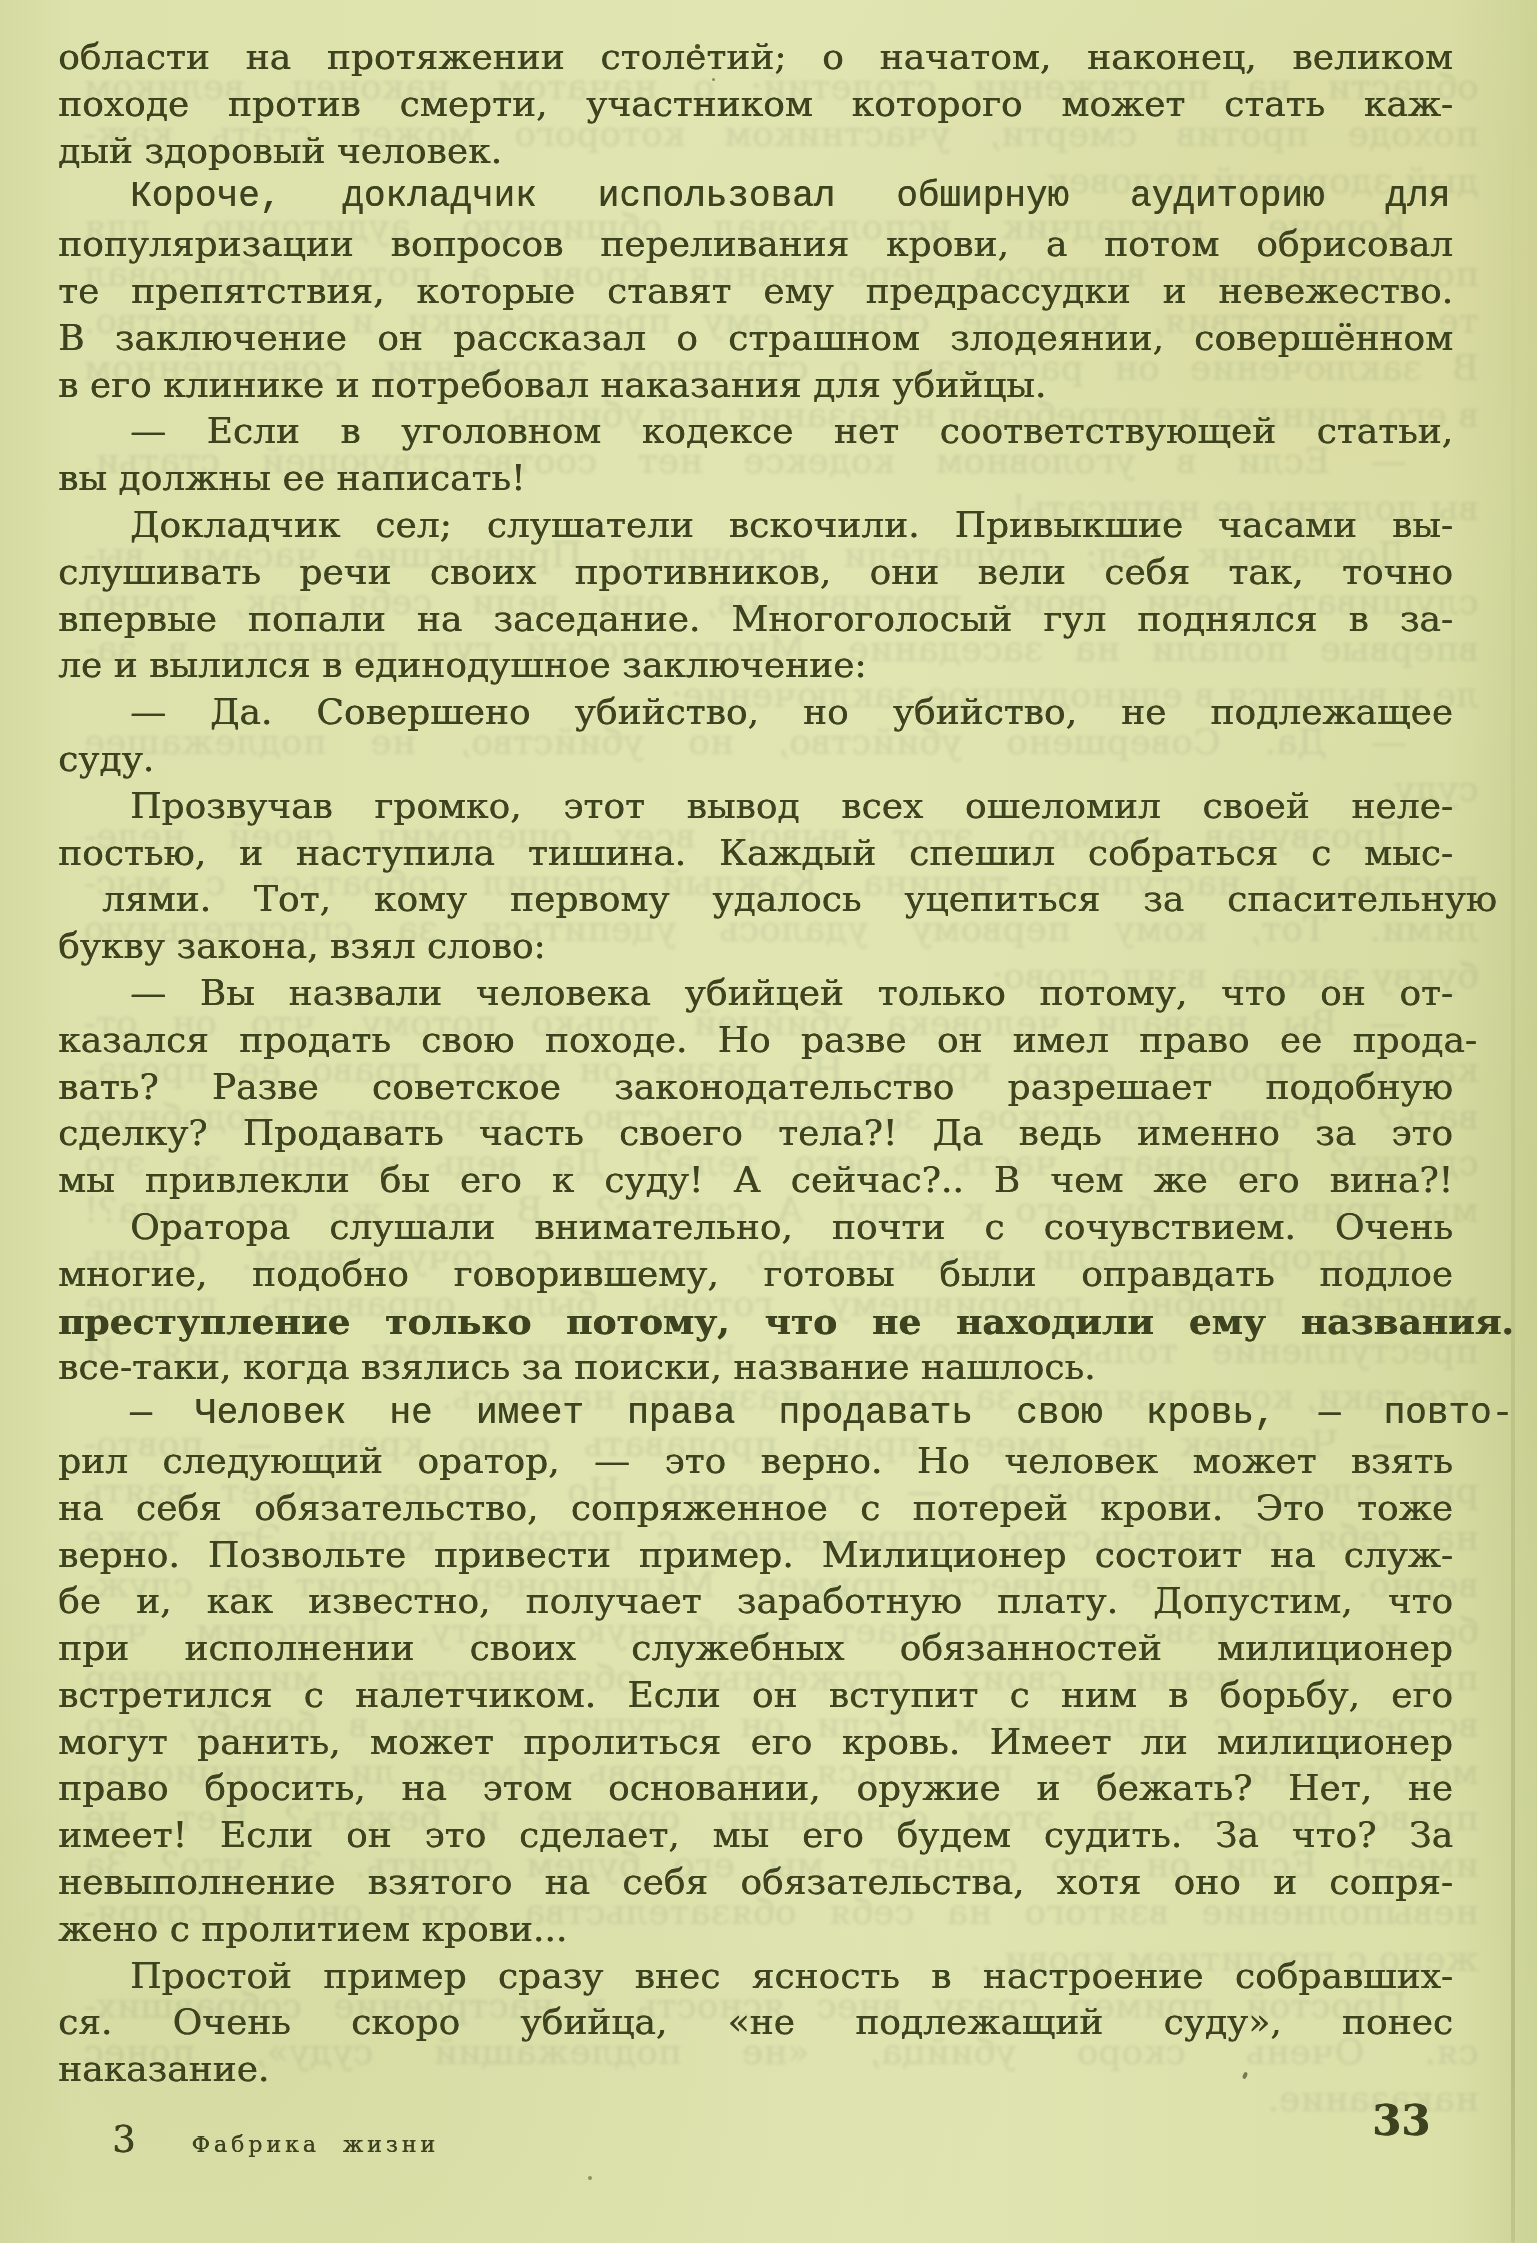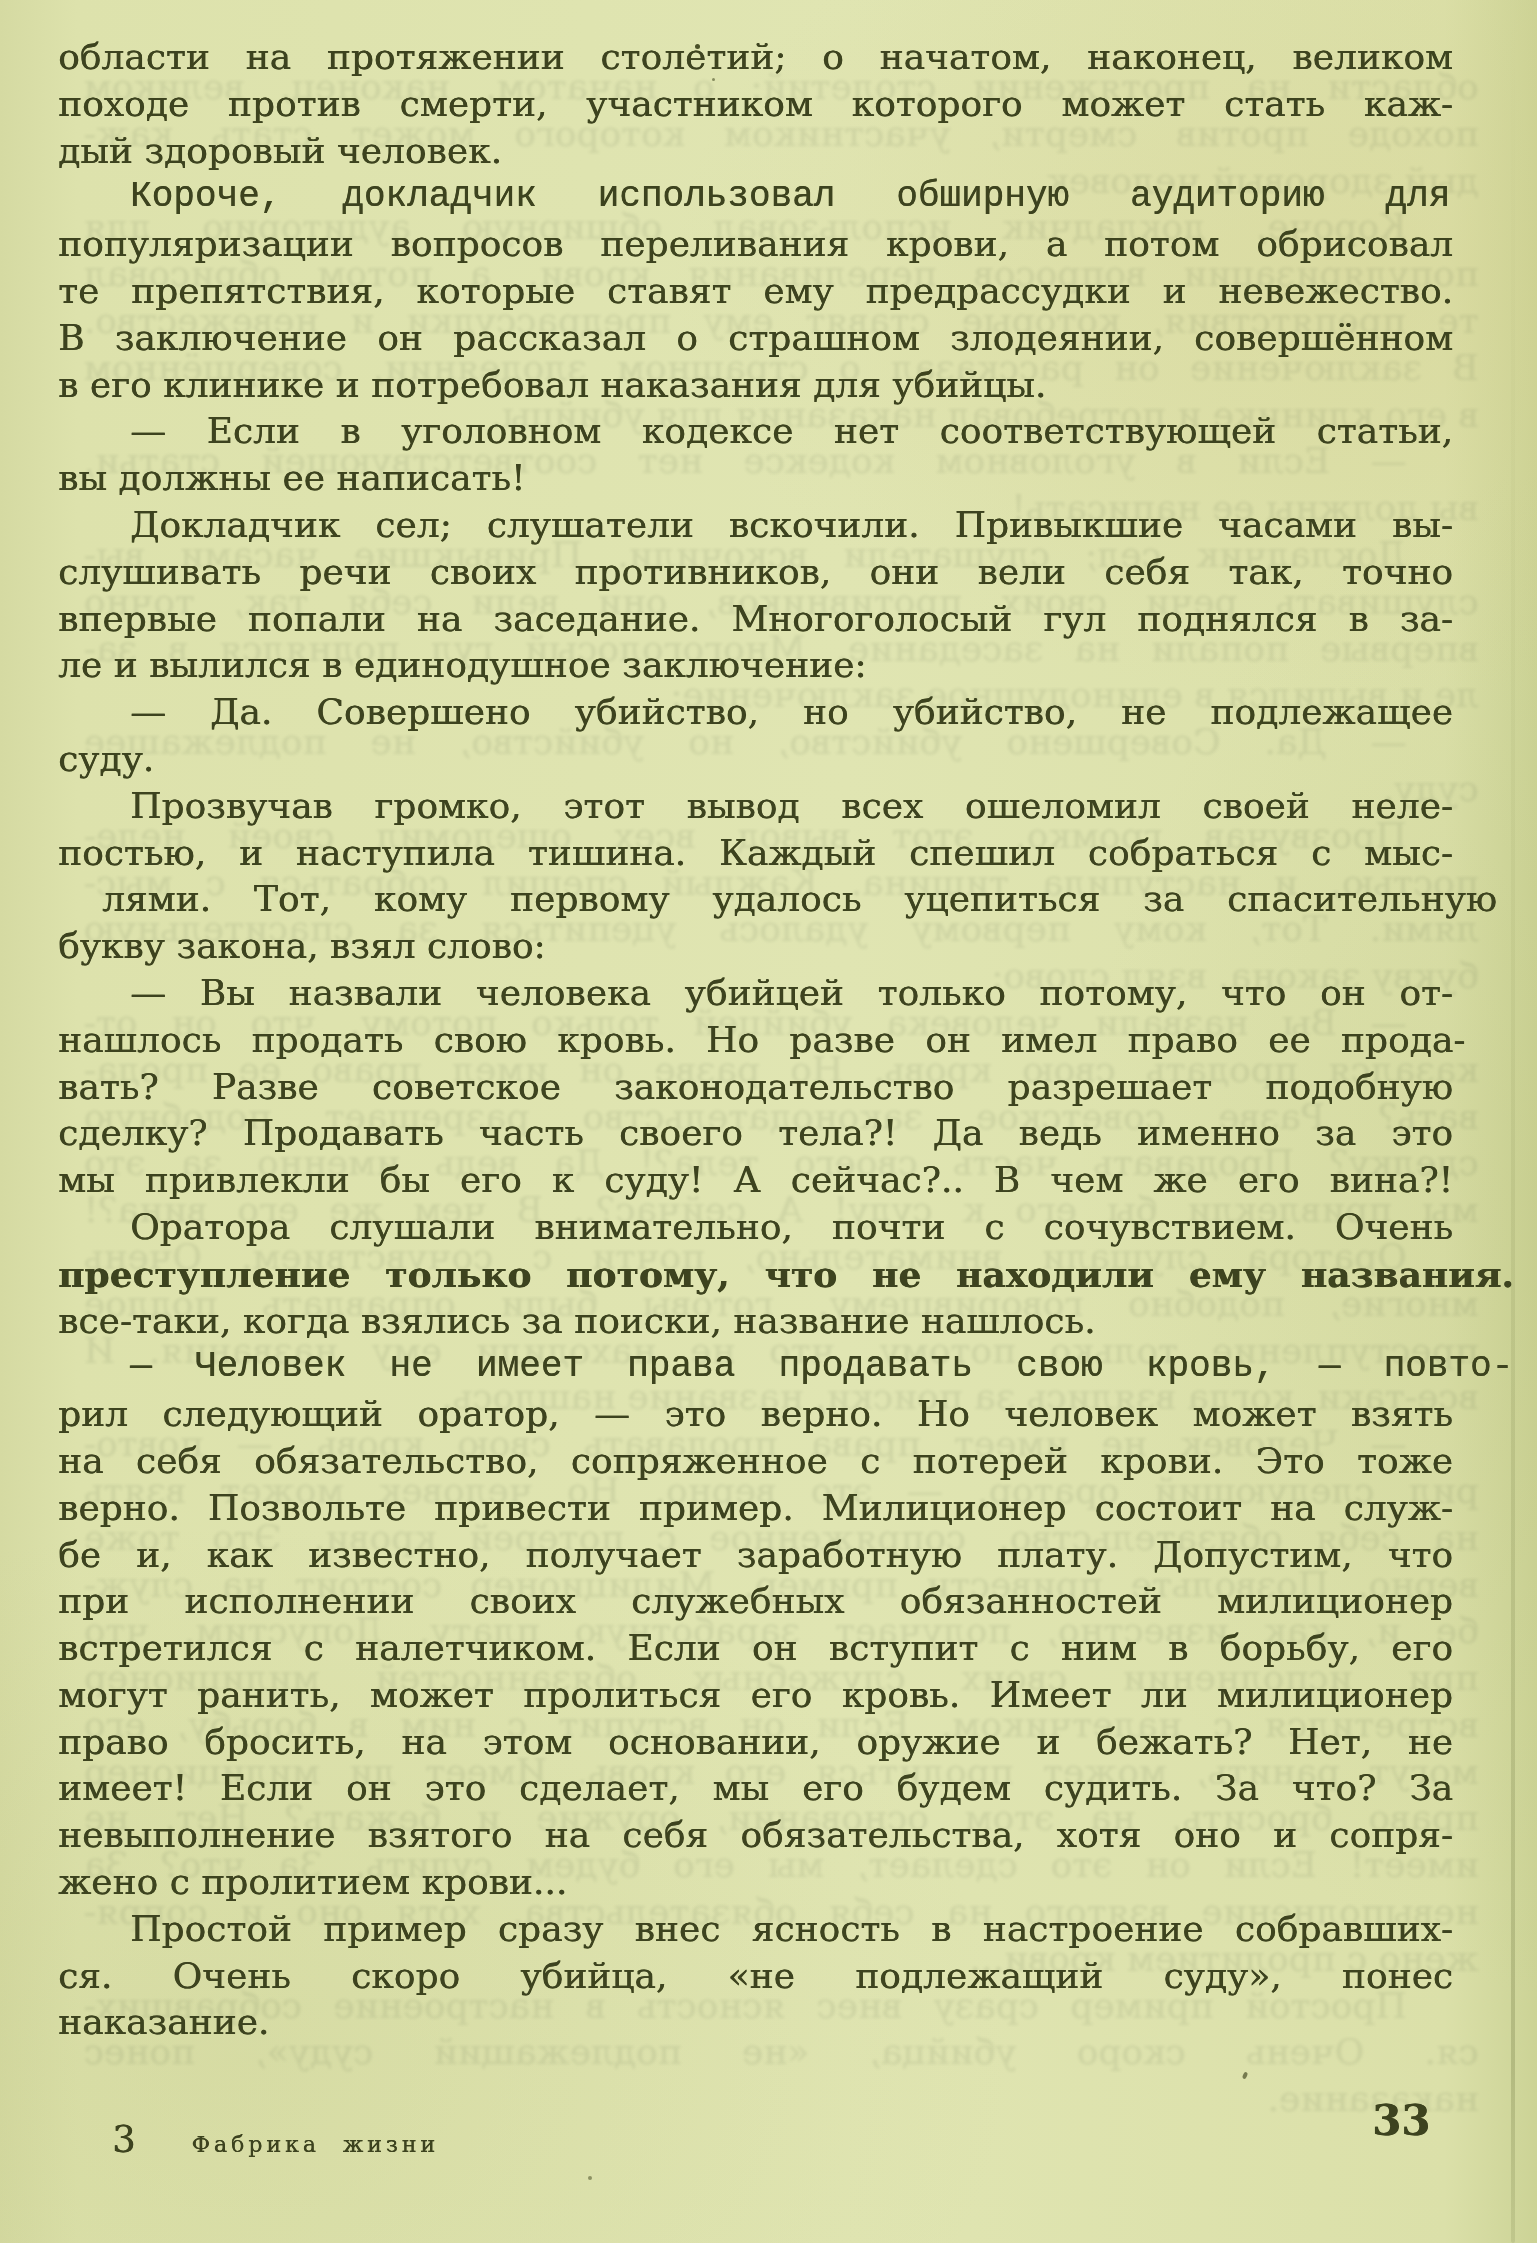--- a/index.html
+++ b/index.html
@@ -122,25 +122,26 @@
       <div class="line" style="word-spacing: 26.86px;">слушивать речи своих противников, они вели себя так, точно</div>
       <div class="line" style="word-spacing: 19.57px; text-align: center;">впервые попали на заседание. Многоголосый гул поднялся в за-</div>
       <div class="line short">ле и вылился в единодушное заключение:</div>
       <div class="line indent" style="word-spacing: 32.6px;">— Да. Совершено убийство, но убийство, не подлежащее</div>
       <div class="line short">суду.</div>
       <div class="line indent" style="word-spacing: 30.19px;">Прозвучав громко, этот вывод всех ошеломил своей неле-</div>
       <div class="line" style="word-spacing: 21.43px;">постью, и наступила тишина. Каждый спешил собраться с мыс-</div>
       <div class="line" style="word-spacing: 31.4px; margin-left: 44px;">лями. Тот, кому первому удалось уцепиться за спасительную</div>
       <div class="line short">букву закона, взял слово:</div>
       <div class="line indent" style="word-spacing: 22.2px;">— Вы назвали человека убийцей только потому, что он от-</div>
-      <div class="line" style="word-spacing: 18.77px;">нашлось продать свою кровь. Но разве он имел право ее прода-</div>
+      <div class="line" style="word-spacing: 18.77px;">казался продать свою походе. Но разве он имел право ее прода-</div>
       <div class="line" style="word-spacing: 41.75px; text-align: center;">вать? Разве советское законодательство разрешает подобную</div>
       <div class="line" style="word-spacing: 23.72px;">сделку? Продавать часть своего тела?! Да ведь именно за это</div>
       <div class="line" style="word-spacing: 18.56px;">мы привлекли бы его к суду! А сейчас?.. В чем же его вина?!</div>
       <div class="line indent" style="word-spacing: 27.63px;">Оратора слушали внимательно, почти с сочувствием. Очень</div>
+      <div class="line" style="word-spacing: 33.25px;">многие, подобно говорившему, готовы были оправдать подлое</div>
       <div class="line" style="word-spacing: 22.28px; font-weight: bold;">преступление только потому, что не находили ему названия. И</div>
       <div class="line short">все-таки, когда взялись за поиски, название нашлось.</div>
       <div class="line indent" style="word-spacing: 21.66px; font-family: Liberation Mono, monospace;">— Человек не имеет права продавать свою кровь, — повто-</div>
       <div class="line" style="word-spacing: 22.99px;">рил следующий оратор, — это верно. Но человек может взять</div>
       <div class="line" style="word-spacing: 20.92px;">на себя обязательство, сопряженное с потерей крови. Это тоже</div>
       <div class="line" style="word-spacing: 16.57px;">верно. Позвольте привести пример. Милиционер состоит на служ-</div>
       <div class="line" style="word-spacing: 23.59px;">бе и, как известно, получает заработную плату. Допустим, что</div>
       <div class="line" style="word-spacing: 43.78px;">при исполнении своих служебных обязанностей милиционер</div>
       <div class="line" style="word-spacing: 19.81px;">встретился с налетчиком. Если он вступит с ним в борьбу, его</div>
       <div class="line" style="word-spacing: 17.9px;">могут ранить, может пролиться его кровь. Имеет ли милиционер</div>

